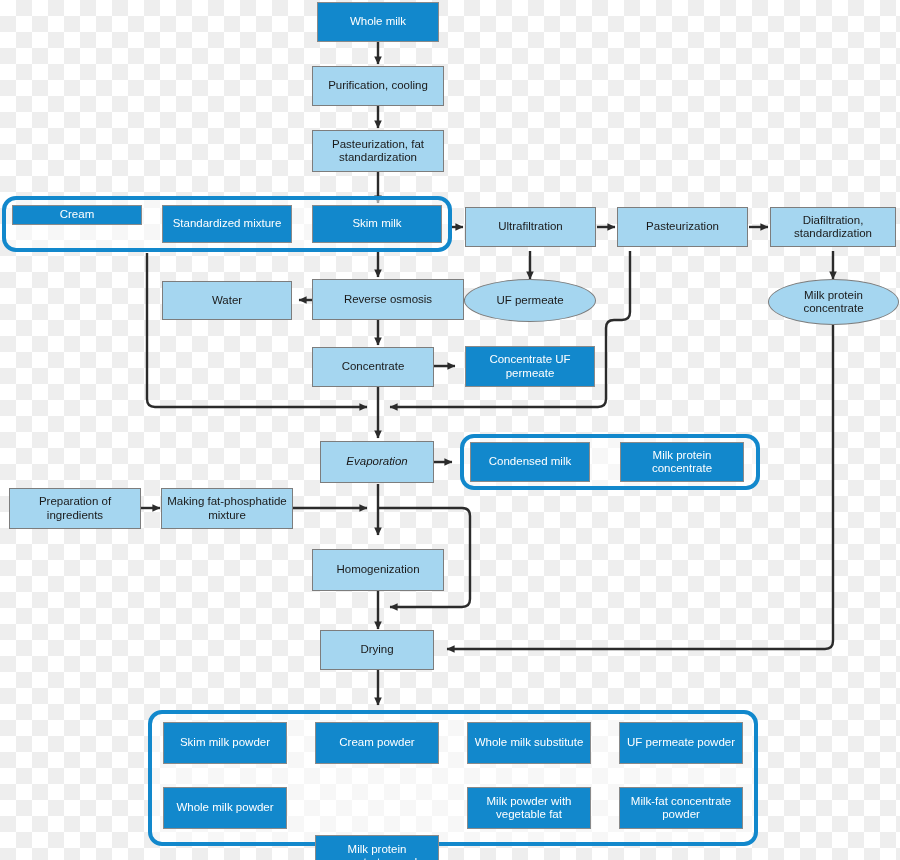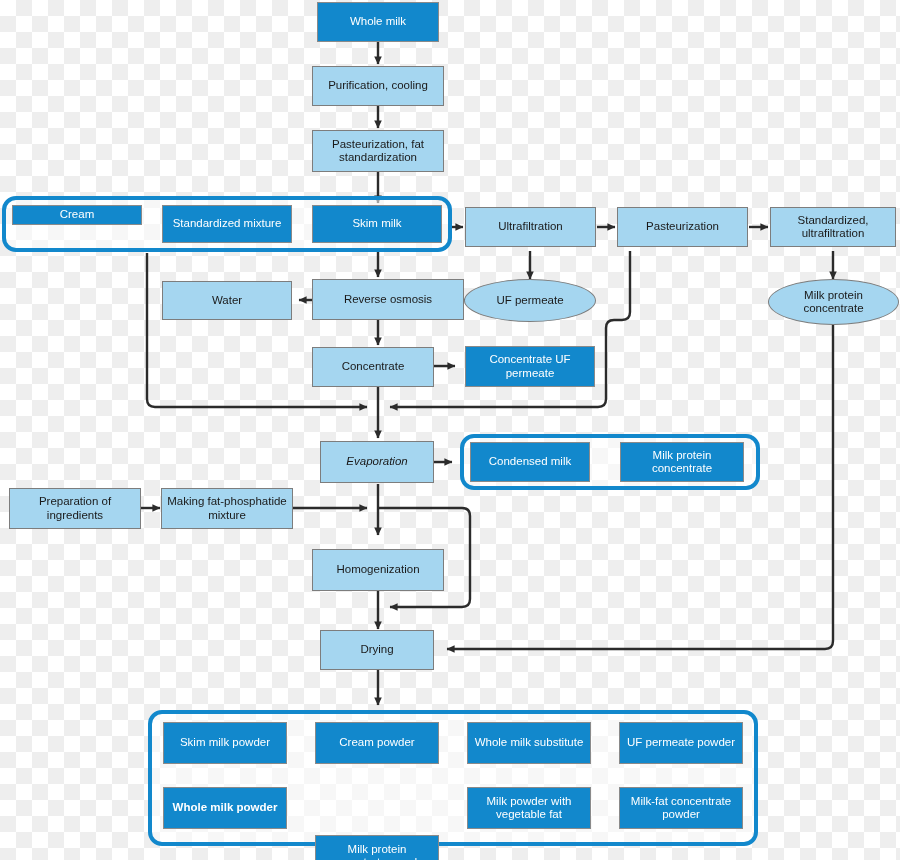--- a/index.html
+++ b/index.html
@@ -120,21 +120,21 @@
 
   <div class="node light" style="left:465px;top:207px;width:131px;height:40px;">
     <span>Ultrafiltration</span>
   </div>
 
   <div class="node light" style="left:617px;top:207px;width:131px;height:40px;">
     <span>Pasteurization</span>
   </div>
 
   <div class="node light" style="left:770px;top:207px;width:126px;height:40px;">
-    <span>Standardized, ultrafiltration</span>
+    <span>Diafiltration, standardization</span>
   </div>
 
   <div class="node light" style="left:162px;top:281px;width:130px;height:39px;">
     <span>Water</span>
   </div>
 
   <div class="node light" style="left:312px;top:279px;width:152px;height:41px;">
     <span>Reverse osmosis</span>
   </div>
 
@@ -188,21 +188,21 @@
   <div class="node dark" style="left:315px;top:722px;width:124px;height:42px;">
     <span>Cream powder</span>
   </div>
   <div class="node dark" style="left:467px;top:722px;width:124px;height:42px;">
     <span>Whole milk substitute</span>
   </div>
   <div class="node dark" style="left:619px;top:722px;width:124px;height:42px;">
     <span>UF permeate powder</span>
   </div>
 
-  <div class="node dark" style="left:163px;top:787px;width:124px;height:42px;font-weight:bold;">
+  <div class="node dark" style="left:163px;top:787px;width:124px;height:42px;">
     <span>Whole milk powder</span>
   </div>
   <div class="node dark" style="left:315px;top:787px;width:124px;height:42px;margin-top:48px;">
     <span>Milk protein concentrate powder</span>
   </div>
   <div class="node dark" style="left:467px;top:787px;width:124px;height:42px;">
     <span>Milk powder with vegetable fat</span>
   </div>
   <div class="node dark" style="left:619px;top:787px;width:124px;height:42px;">
     <span>Milk-fat concentrate powder</span>

